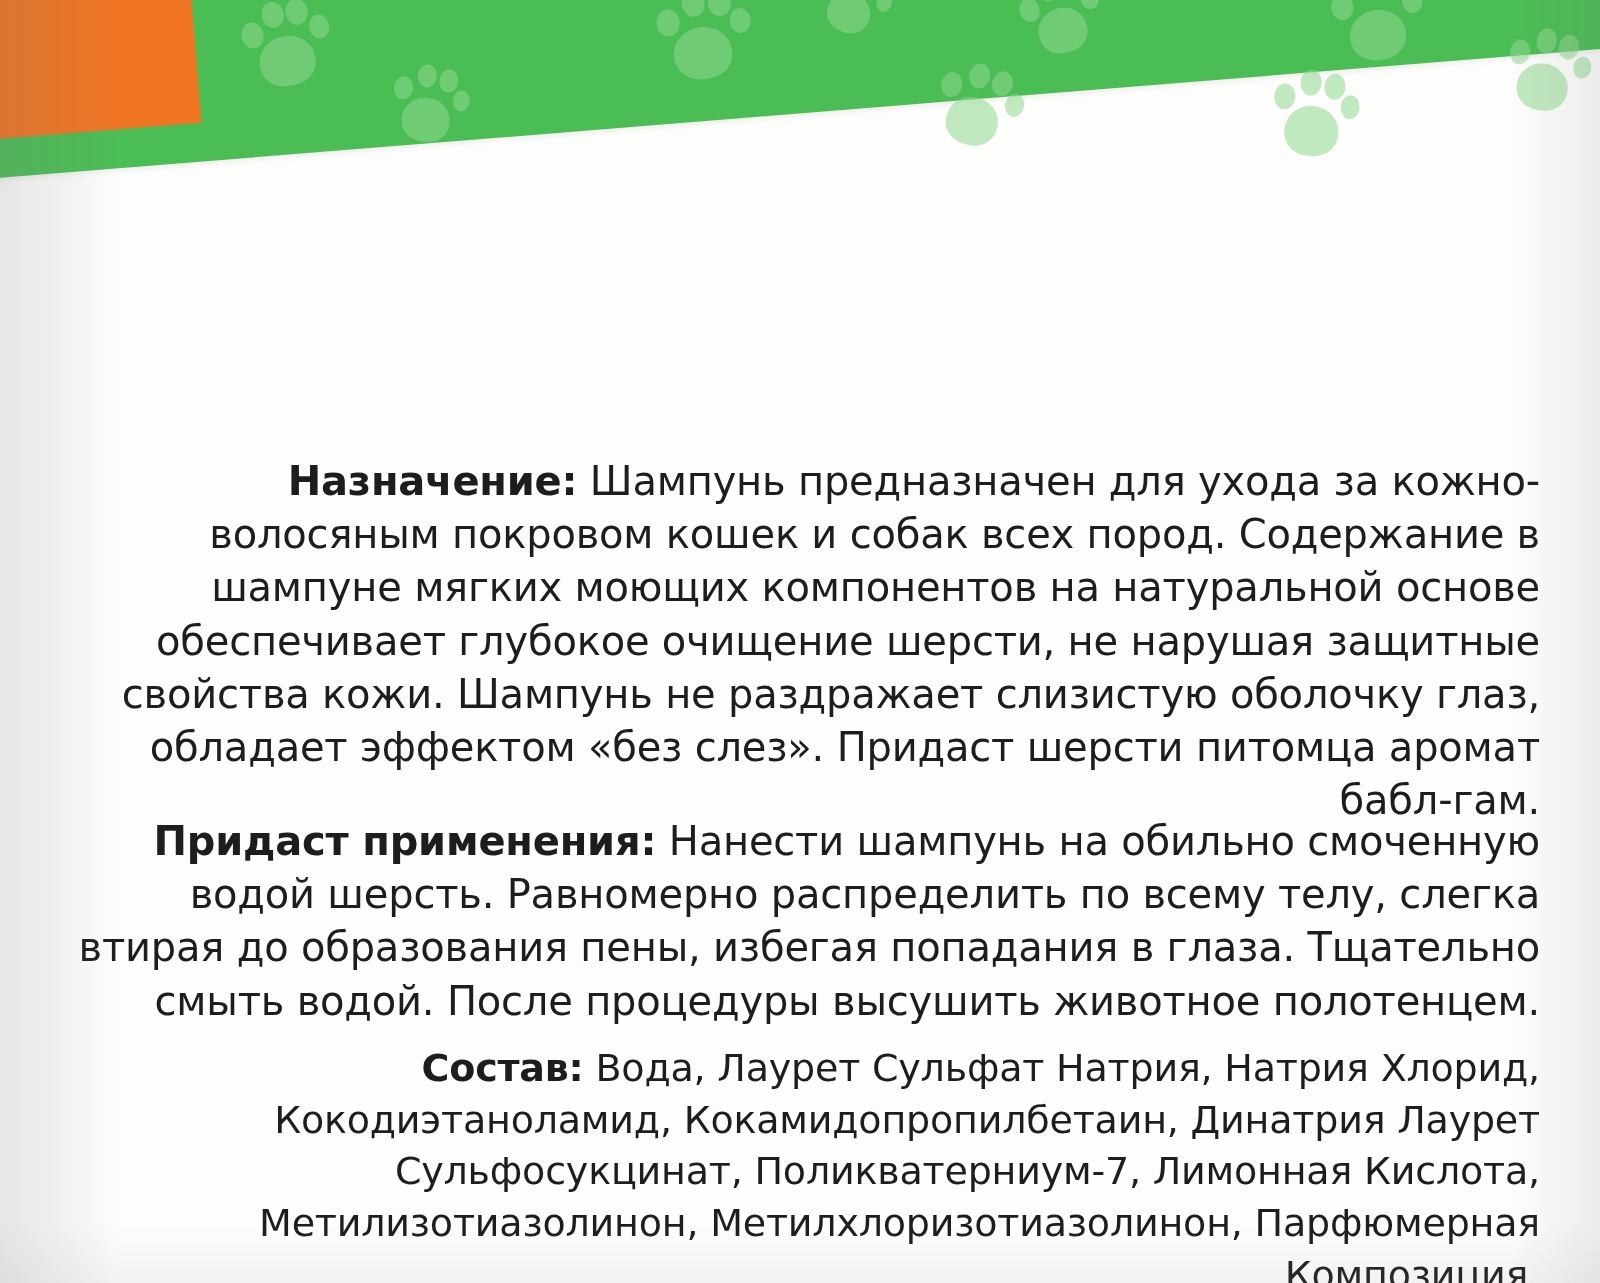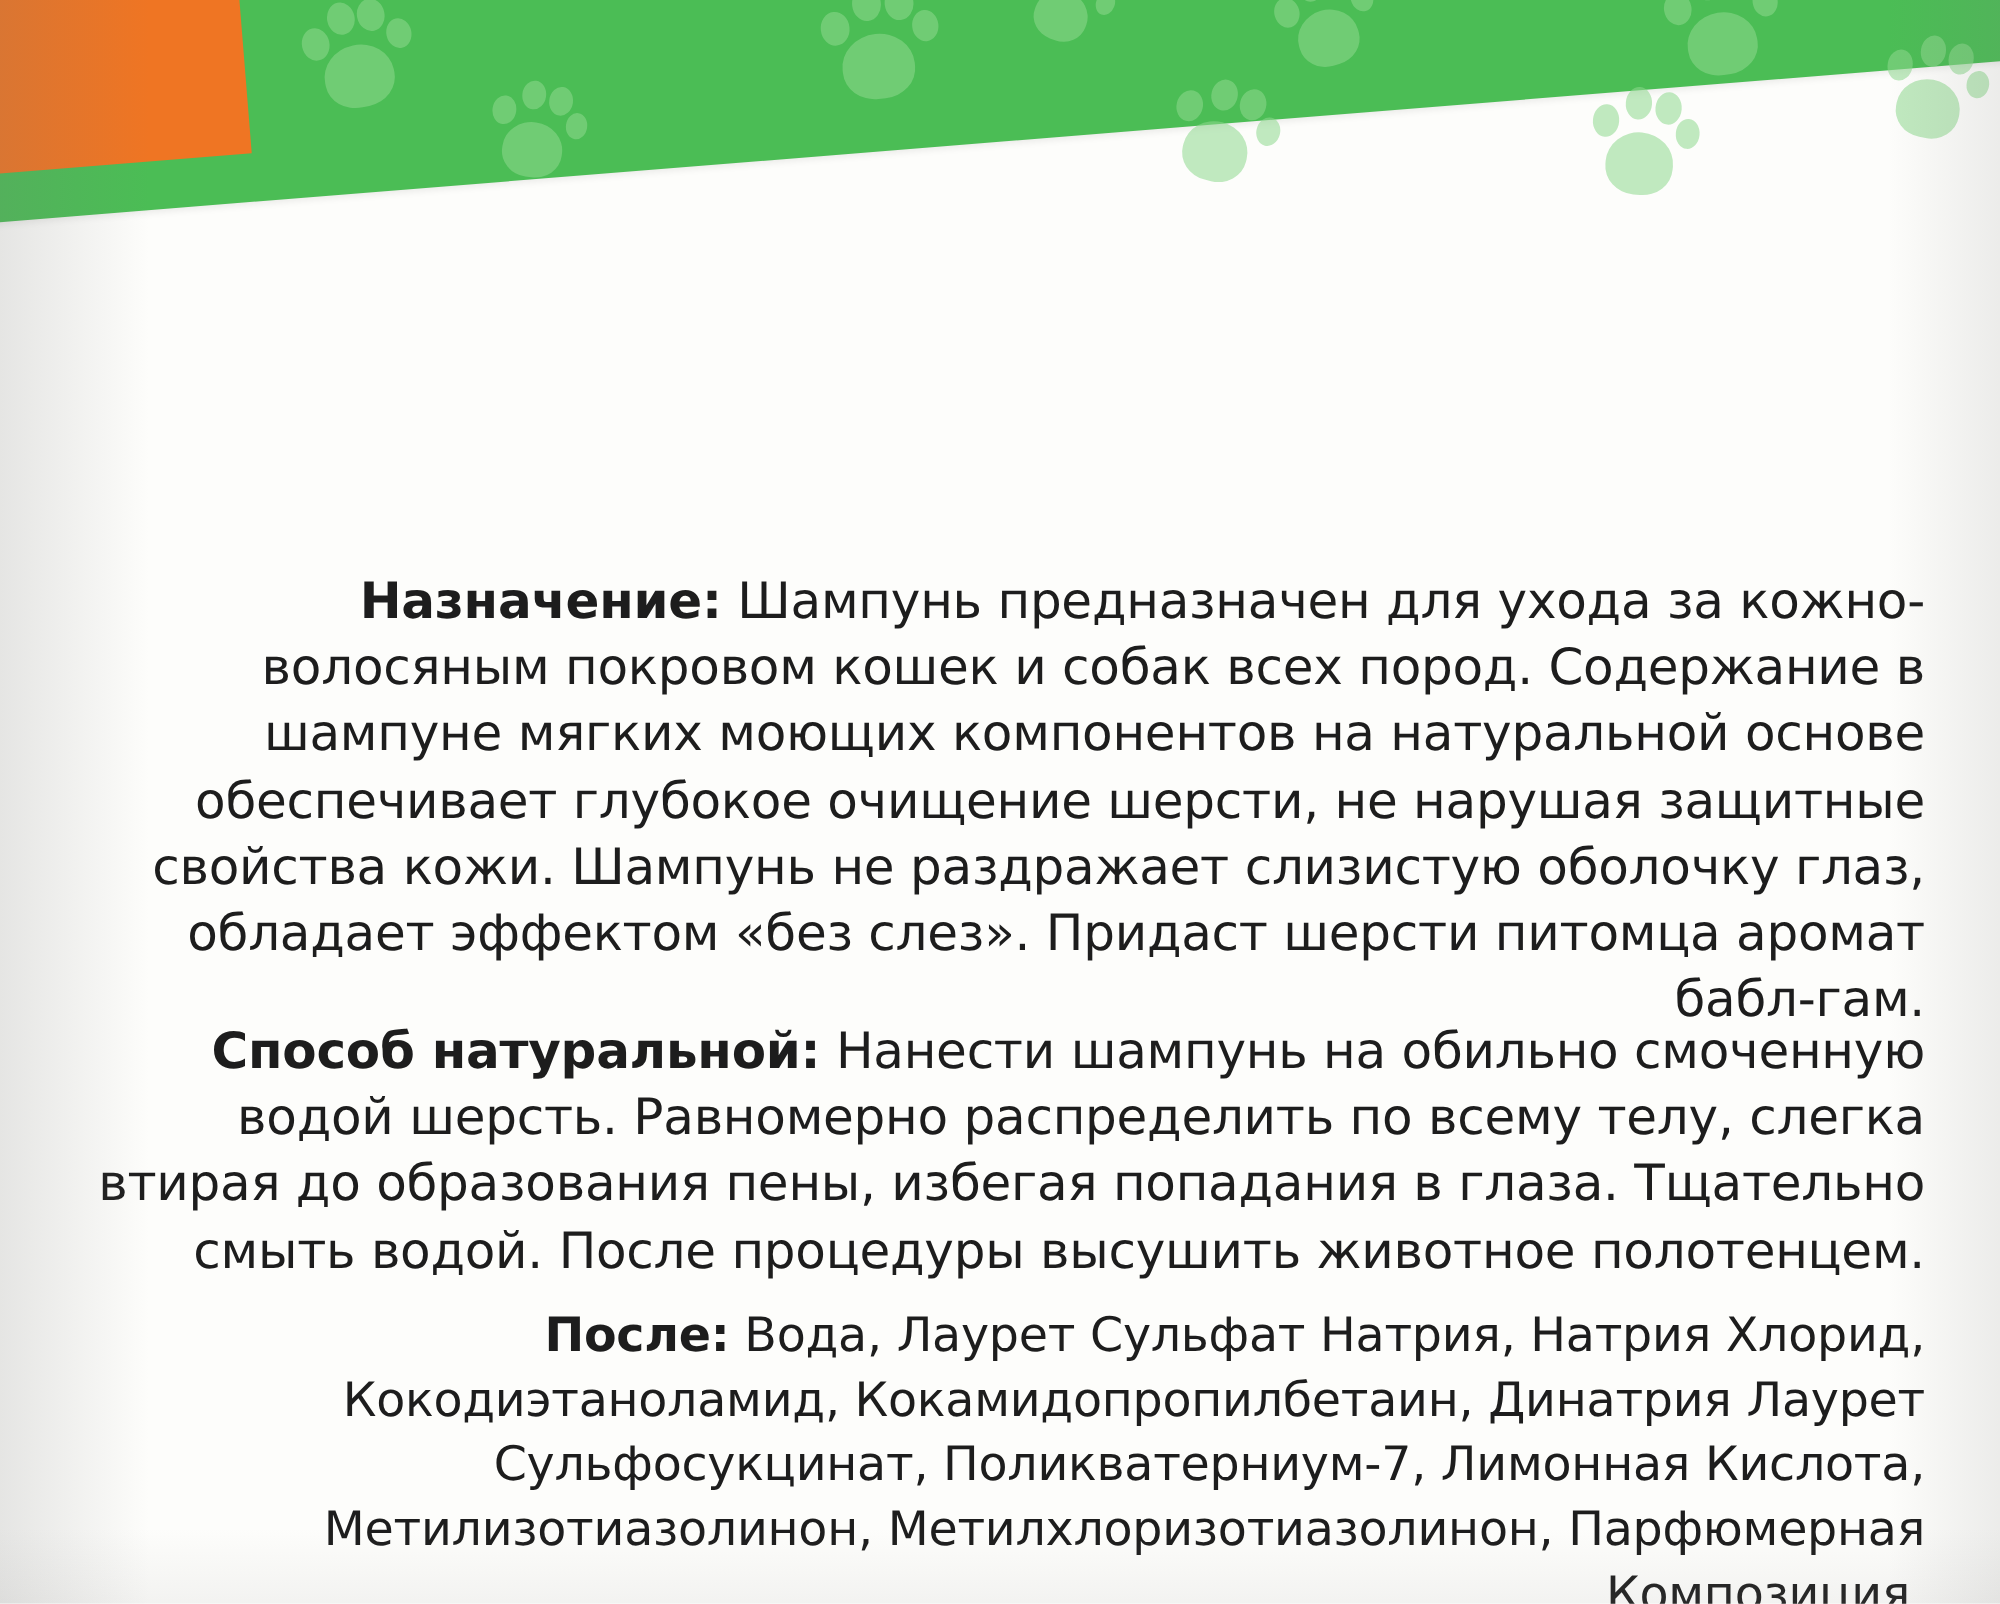--- a/index.html
+++ b/index.html
@@ -213,25 +213,25 @@
     </div>
   </div>
 
   <div class="content">
 
     <p class="text-block para" id="p-purpose">
       <span class="lead">Назначение:</span><span> Шампунь предназначен для ухода за кожно-волосяным покровом кошек и собак всех пород. Содержание в шампуне мягких моющих компонентов на натуральной основе обеспечивает глубокое очищение шерсти, не нарушая защитные свойства кожи. Шампунь не раздражает слизистую оболочку глаз, обладает эффектом «без слез». Придаст шерсти питомца аромат бабл-гам.</span>
     </p>
 
     <p class="text-block para" id="p-usage">
-      <span class="lead">Способ натуральной:</span><span> Нанести шампунь на обильно смоченную водой шерсть. Равномерно распределить по всему телу, слегка втирая до образования пены, избегая попадания в глаза. Тщательно смыть водой. После процедуры высушить животное полотенцем.</span>
+      <span class="lead">Придаст применения:</span><span> Нанести шампунь на обильно смоченную водой шерсть. Равномерно распределить по всему телу, слегка втирая до образования пены, избегая попадания в глаза. Тщательно смыть водой. После процедуры высушить животное полотенцем.</span>
     </p>
 
     <p class="text-block para" id="p-composition">
-      <span class="lead">После:</span><span> Вода, Лаурет Сульфат Натрия, Натрия Хлорид, Кокодиэтаноламид, Кокамидопропилбетаин, Динатрия Лаурет Сульфосукцинат, Поликватерниум-7, Лимонная Кислота, Метилизотиазолинон, Метилхлоризотиазолинон, Парфюмерная Композиция.</span>
+      <span class="lead">Состав:</span><span> Вода, Лаурет Сульфат Натрия, Натрия Хлорид, Кокодиэтаноламид, Кокамидопропилбетаин, Динатрия Лаурет Сульфосукцинат, Поликватерниум-7, Лимонная Кислота, Метилизотиазолинон, Метилхлоризотиазолинон, Парфюмерная Композиция.</span>
     </p>
 
   </div>
 
   <div class="shade-left"></div>
   <div class="shade-right"></div>
   <div class="shade-bottom"></div>
 </div>
 
 </body></html>

